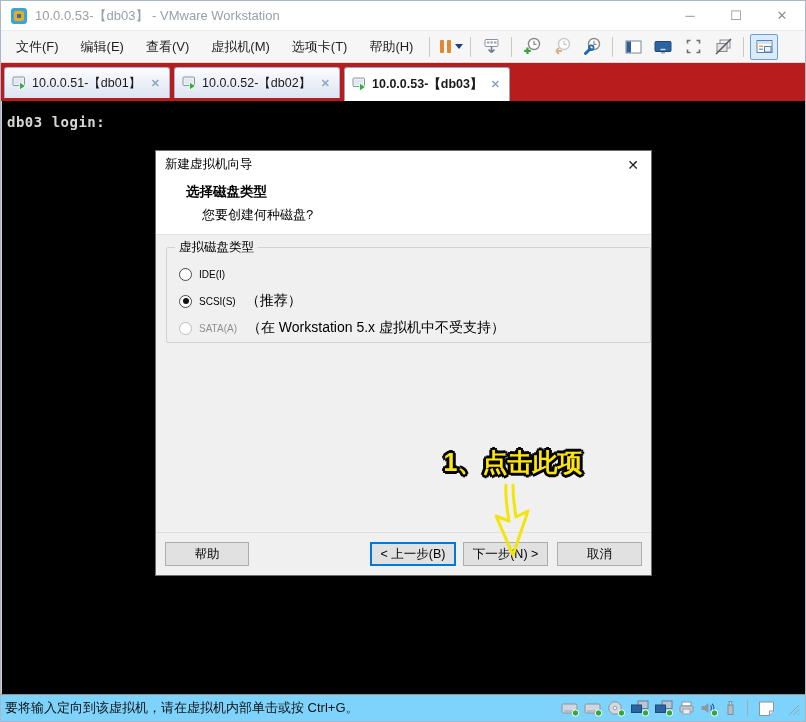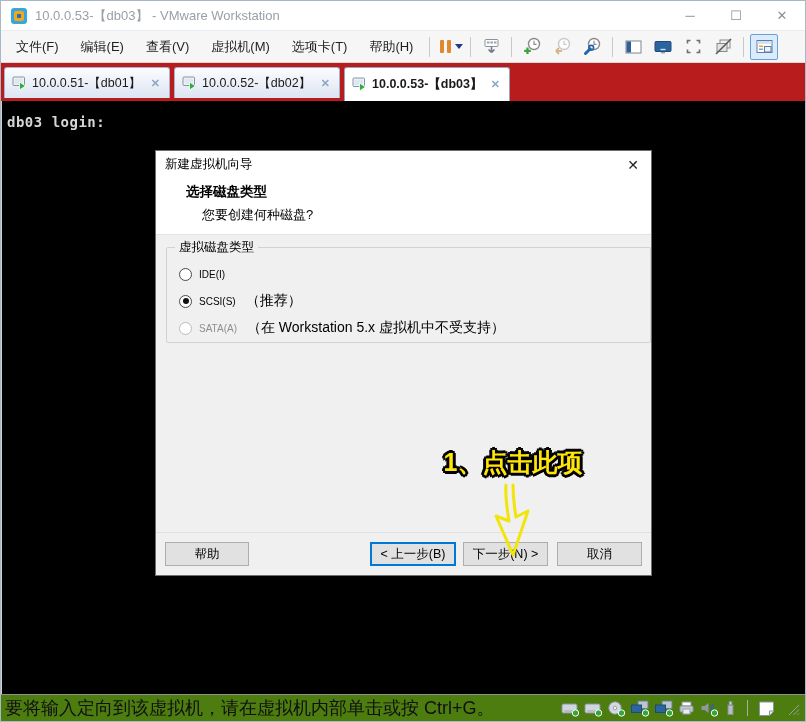--- a/index.html
+++ b/index.html
@@ -87,22 +87,22 @@
     padding:0 9px; flex:0 0 auto; background:#f0f0f0;}
   .btn{ height:24px; background:#e1e1e1; border:1px solid #adadad; font-size:12.5px;
     color:#000; display:flex; align-items:center; justify-content:center;
     font-family:"Liberation Sans", sans-serif;}
   .btn-help{ width:84px; }
   .btn-back{ width:86px; border:2px solid #0078d7; margin-left:auto;}
   .btn-next{ width:85px; margin-left:7px;}
   .btn-cancel{ width:85px; margin-left:9px;}
 
   
-  .statusbar{ height:27px; background:#4d7c0f; border-top:1px solid #919191;
-    display:flex; align-items:center; padding:0 4px; flex:0 0 auto; font-size:18px; color:#111;}
+  .statusbar{ height:27px; background:#7dd3fc; border-top:1px solid #919191;
+    display:flex; align-items:center; padding:0 4px; flex:0 0 auto; font-size:13px; color:#111;}
   .status-icons{ margin-left:auto; display:flex; align-items:center; gap:4px;}
   .st-sep{ width:1px; height:16px; background:#aaa; margin:0 5px;}
   .grip{ margin-left:6px; align-self:flex-end;}
 </style>
 </head>
 <body>
 
 <div class="window">
 
   <div class="titlebar">

